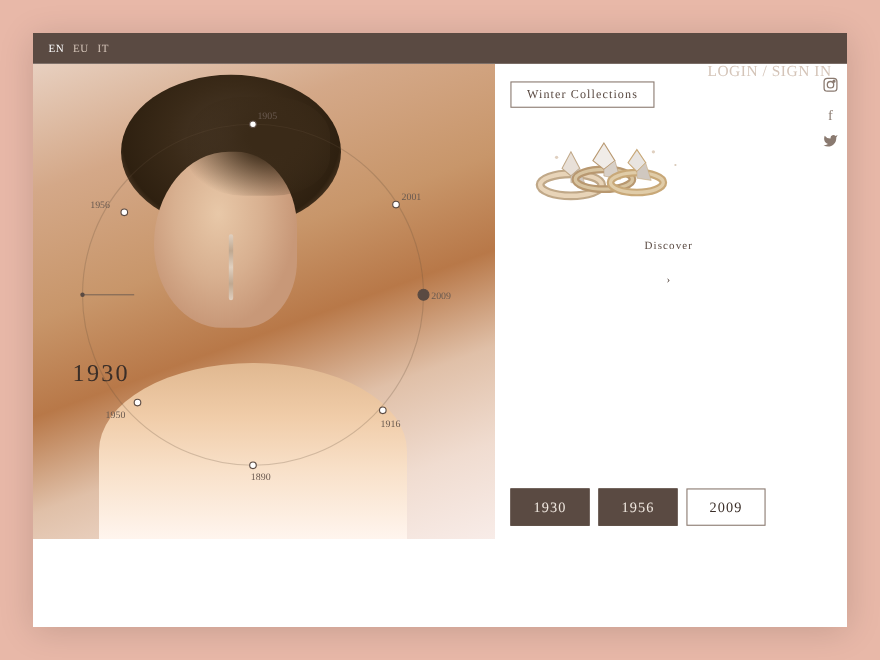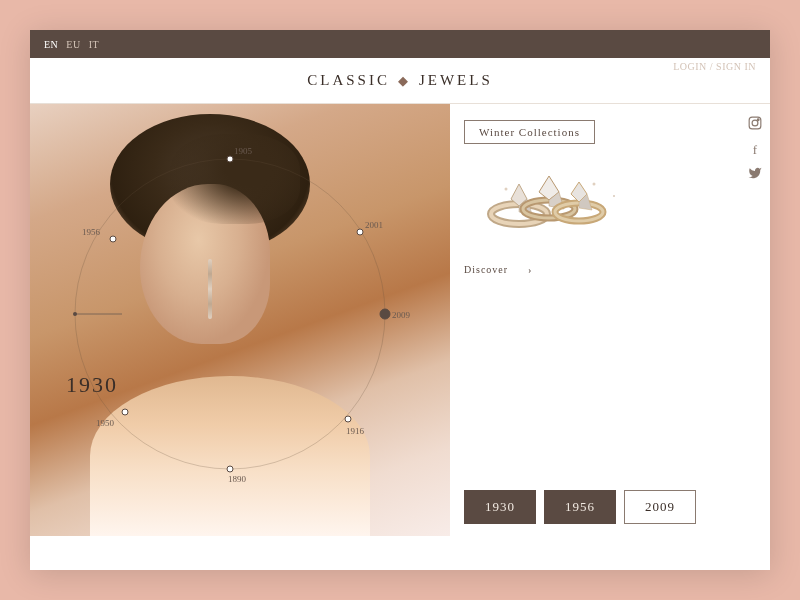--- a/index.html
+++ b/index.html
@@ -36,21 +36,21 @@
     }
     .lang-item {
       color: #d4c4b8;
       font-size: 10px;
       letter-spacing: 0.5px;
       cursor: pointer;
     }
     .lang-item.active { color: #fff; }
     .login-text {
       color: #d4c4b8;
-      font-size: 10px;
+      font-size: 14px;
       letter-spacing: 0.5px;
       margin-top: 44px;
     }
     
     .header {
       height: 46px;
       display: flex;
       align-items: center;
       justify-content: center;
       border-bottom: 1px solid #e8e0d8;
@@ -192,20 +192,21 @@
     }
     .discover-link {
       font-size: 10px;
       color: #5a4a42;
       letter-spacing: 1px;
       cursor: pointer;
       display: flex;
       align-items: center;
       gap: 20px;
       margin-bottom: 12px;
+      flex-direction: column;
     }
     
     .year-buttons {
       display: flex;
       gap: 8px;
       margin-top: auto;
     }
     .year-btn {
       width: 72px;
       height: 34px;
@@ -231,27 +232,20 @@
 
   <div class="top-bar">
     <div class="lang-group">
       <span class="lang-item active">EN</span>
       <span class="lang-item">EU</span>
       <span class="lang-item">IT</span>
     </div>
     <span class="login-text">LOGIN / SIGN IN</span>
   </div>
 
-  <div class="header">
-    <div class="brand-title">
-      <span>CLASSIC</span>
-      <span class="diamond-icon">◆</span>
-      <span>JEWELS</span>
-    </div>
-  </div>
 
 
   <div class="main">
 
     <div class="newsletter-tab">Newsletter</div>
 
     <div class="left-area">
       <div class="model-image">
 
         <div class="model-figure">

